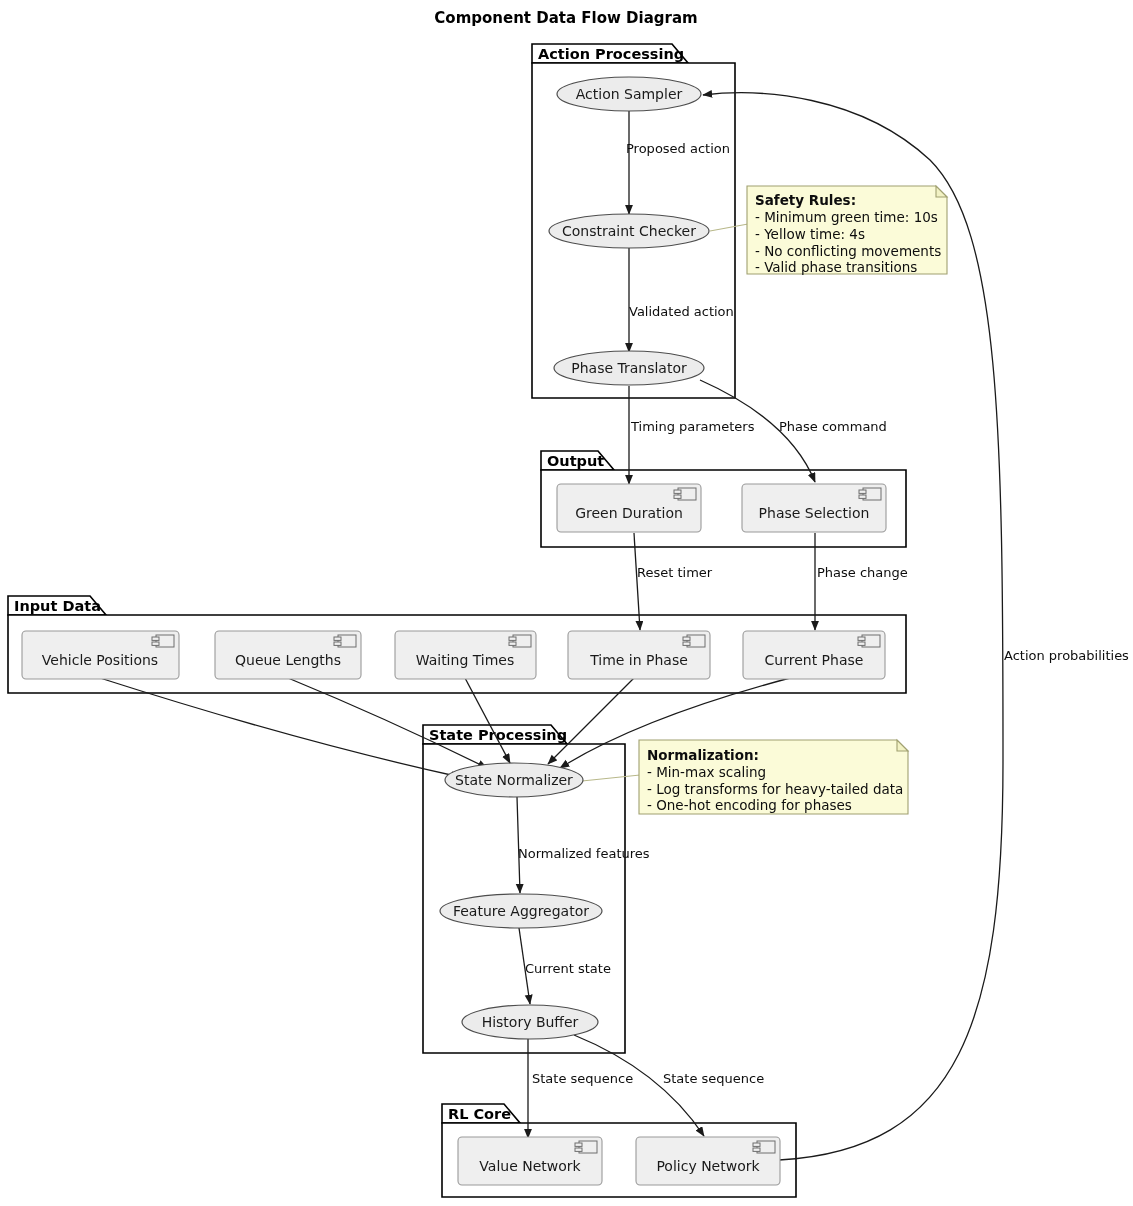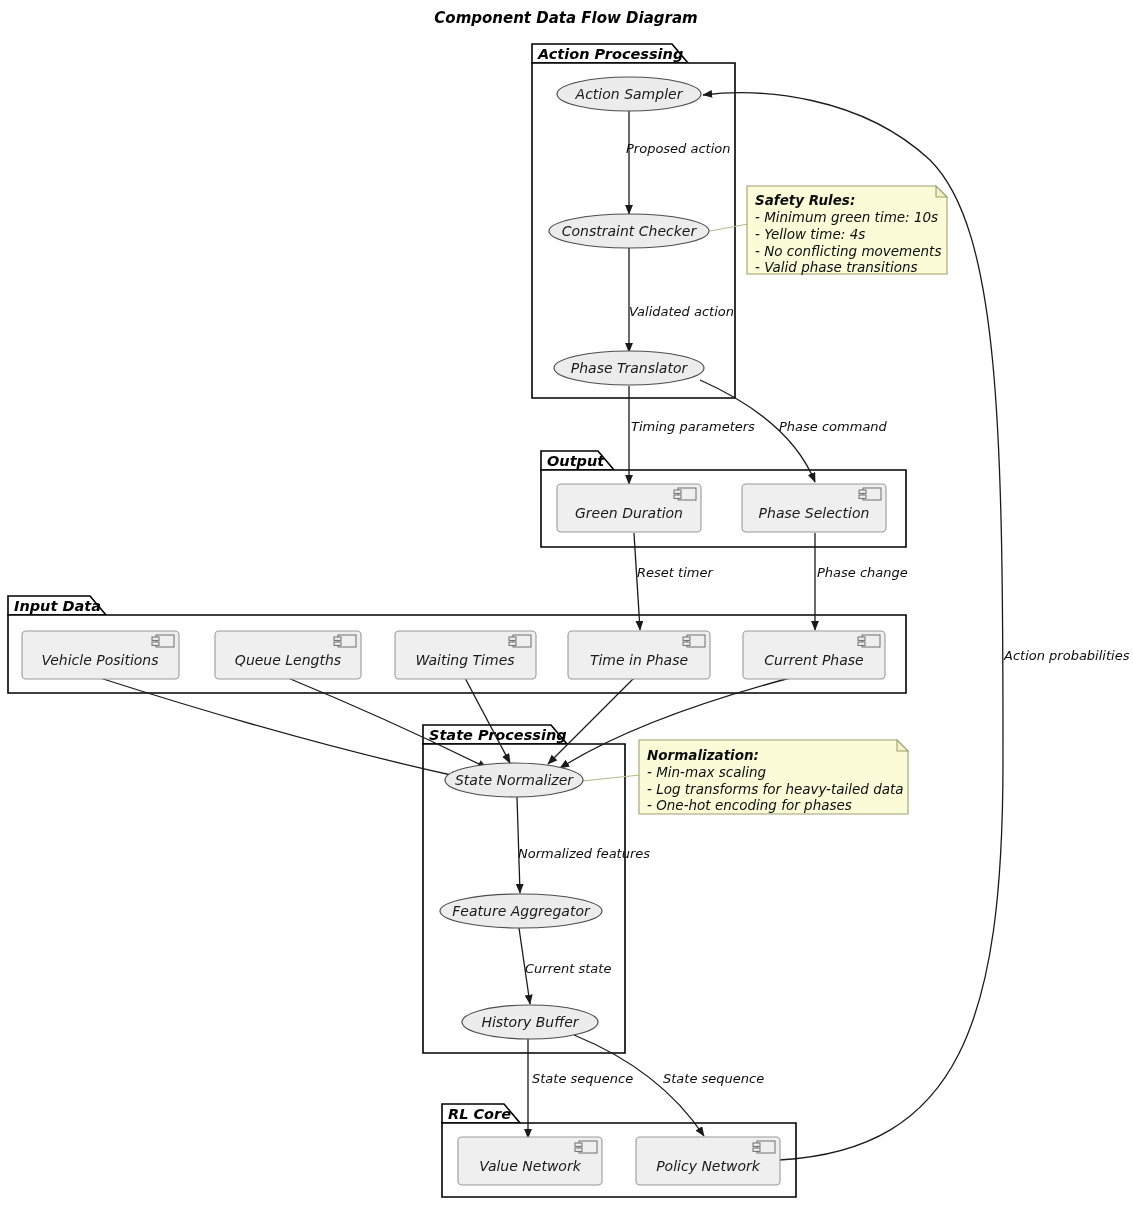--- a/index.html
+++ b/index.html
@@ -1,18 +1,18 @@
 <!DOCTYPE html>
 <html><head>
 <meta charset="utf-8">
 <style>
   html,body{margin:0;padding:0;background:#ffffff;}
   body{width:1133px;height:1206px;position:relative;
        font-family:"DejaVu Sans","Liberation Sans",sans-serif;}
-  #stage{position:relative;width:1133px;height:1206px;overflow:hidden;font-style:italic;}
+  #stage{position:relative;width:1133px;height:1206px;overflow:hidden;}
   svg#canvas{position:absolute;left:0;top:0;width:1133px;height:1206px;}
   .diagram-title{font-size:15px;font-weight:bold;fill:#000;}
   .pkg-name{font-size:14.5px;font-weight:bold;fill:#000;}
   .node-label{font-size:14px;fill:#1a1a1a;}
   .edge-label{font-size:13px;fill:#0d0d0d;}
   .note-title{font-size:13.5px;font-weight:bold;fill:#0d0d0d;}
   .note-line{font-size:13.5px;fill:#0d0d0d;}
   .pkg-box{fill:#ffffff;stroke:#000000;stroke-width:1.6;}
   .pkg-tab{fill:#ffffff;stroke:#000000;stroke-width:1.6;}
   .ellipse-node{fill:#ececec;stroke:#4d4d4d;stroke-width:1.2;}

